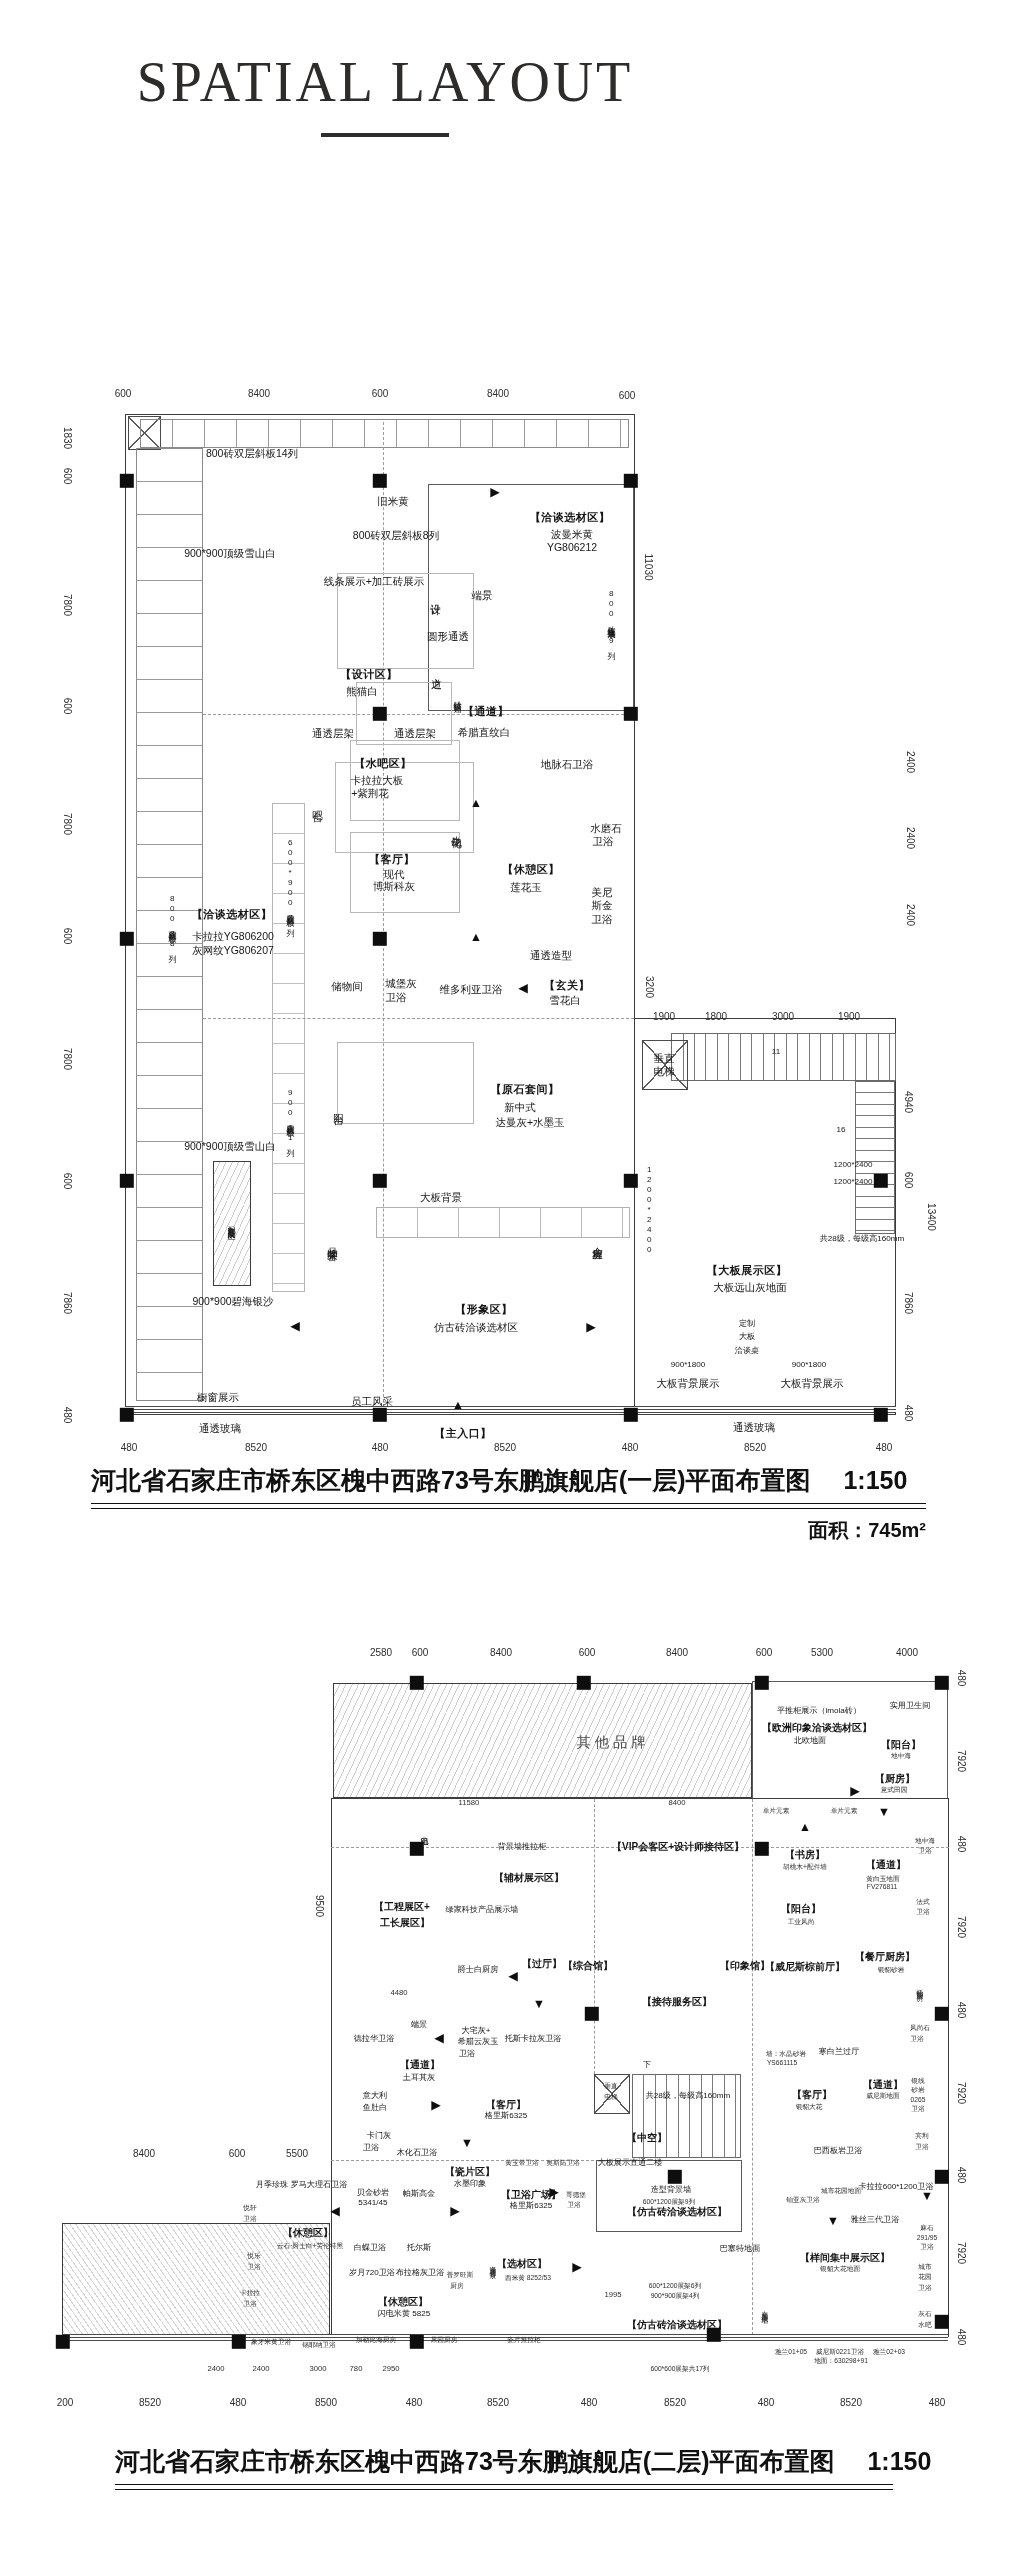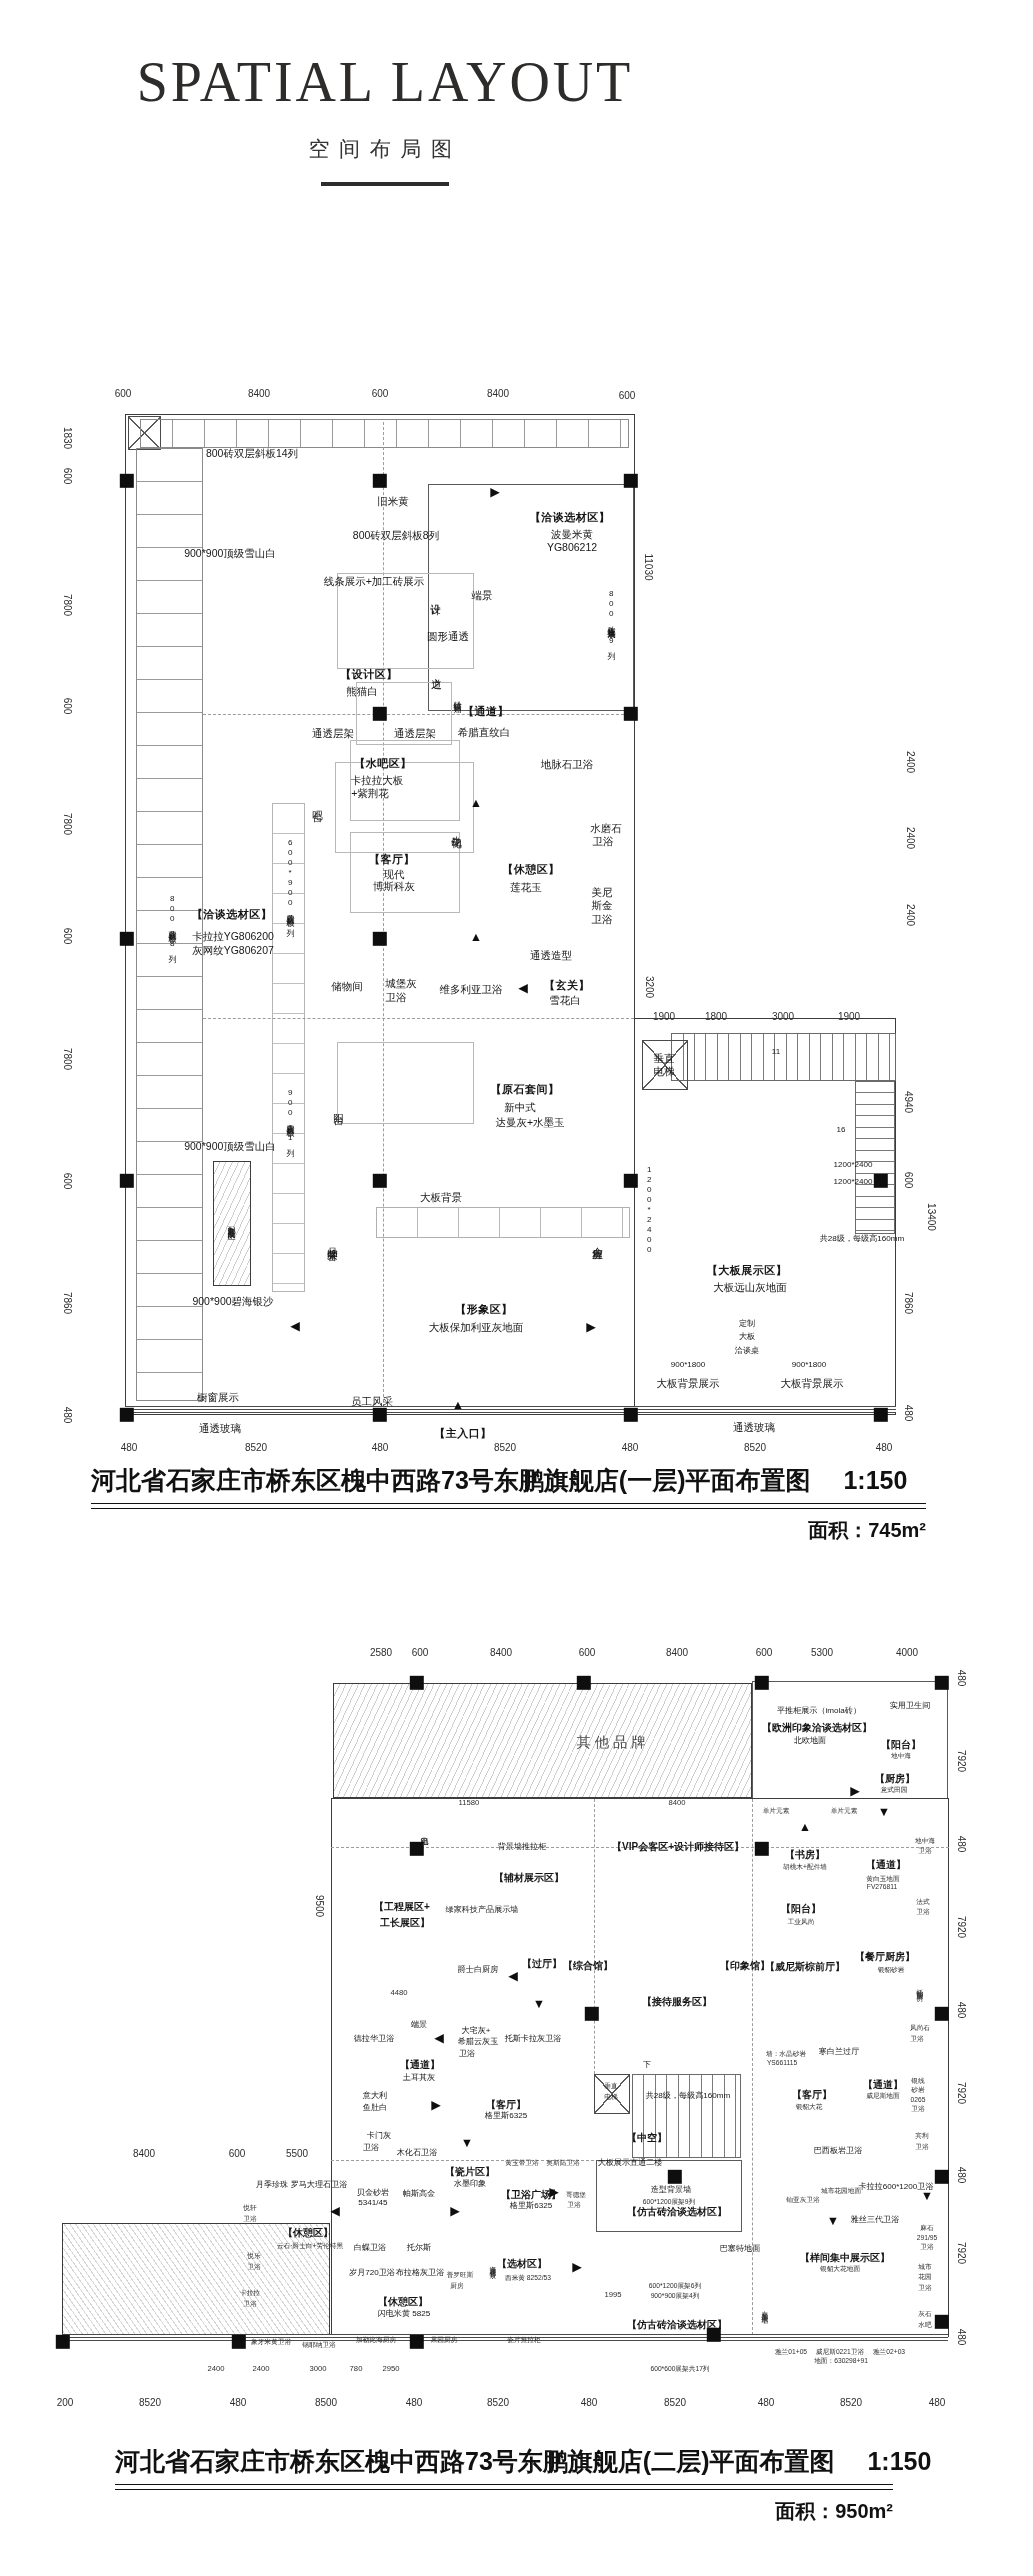--- a/index.html
+++ b/index.html
@@ -49,21 +49,20 @@
   .cap .t{font-size:25px;font-weight:700;color:#111;white-space:nowrap;}
   .cap .scale{margin-left:33px;}
   .cap .rule2{margin-top:5.7px;height:4.8px;border-top:1.9px solid #111;border-bottom:1px solid #111;}
   .cap .area{margin-top:7.7px;text-align:right;font-size:20px;font-weight:700;color:#111;}
 </style>
 </head>
 <body>
 
 <div class="hdr">
   <h1>SPATIAL LAYOUT</h1>
-  <div class="sub">空间布局图</div>
   <div class="rule"></div>
 </div>
 
 <div>
   <div class="wall abs" style="left:125px;top:414px;width:510px;height:1001px"></div>
   <div class="wall abs" style="left:634px;top:1018px;width:262px;height:397px"></div>
   <div class="abs xcross" style="left:128px;top:416px;width:33px;height:34px"></div>
   <div class="abs ladV" style="left:140px;top:419px;width:489px;height:29px"></div>
   <div class="abs ladH" style="left:136px;top:448px;width:67px;height:953px"></div>
   <div class="abs ladH lite" style="left:272px;top:803px;width:33px;height:489px"></div>
@@ -108,23 +107,20 @@
   <div class="abs xcross" style="left:594px;top:2074px;width:36px;height:40px"></div>
   <div class="wall thin abs" style="left:596px;top:2160px;width:146px;height:72px"></div>
   <div class="abs glass" style="left:62px;top:2334px;width:886px"></div>
 </div>
 
 <div class="cap" style="left:115px;top:2445px;width:778px">
   <div class="t">
     <span>河北省石家庄市桥东区槐中西路73号东鹏旗舰店(二层)平面布置图</span><span class="scale">1:150</span>
   </div>
   <div class="rule2"></div>
-  <div class="area">
-    <span>面积：</span><span>950m²</span>
-  </div>
 </div>
 
 <div id="overlay" class="abs" style="left:0;top:0;width:1034px;height:2576px">
     <div class="lbl z" style="left: 570px; top: 517px;">【洽谈选材区】</div>
     <div class="lbl z" style="left: 369px; top: 674px;">【设计区】</div>
     <div class="lbl z" style="left: 486px; top: 711px;">【通道】</div>
     <div class="lbl z" style="left: 383px; top: 763px;">【水吧区】</div>
     <div class="lbl z" style="left: 392px; top: 859px;">【客厅】</div>
     <div class="lbl z" style="left: 531px; top: 869px;">【休憩区】</div>
     <div class="lbl z" style="left: 232px; top: 914px;">【洽谈选材区】</div>
@@ -173,21 +169,21 @@
     <div class="lbl " style="left: 230px; top: 1146px;">900*900顶级雪山白</div>
     <div class="lbl " style="left: 233px; top: 1301px;">900*900碧海银沙</div>
     <div class="lbl " style="left: 750px; top: 1287px;">大板远山灰地面</div>
     <div class="lbl sm" style="left: 747px; top: 1324px;">定制</div>
     <div class="lbl sm" style="left: 747px; top: 1337px;">大板</div>
     <div class="lbl sm" style="left: 747px; top: 1351px;">洽谈桌</div>
     <div class="lbl sm" style="left: 688px; top: 1365px;">900*1800</div>
     <div class="lbl sm" style="left: 809px; top: 1365px;">900*1800</div>
     <div class="lbl " style="left: 688px; top: 1383px;">大板背景展示</div>
     <div class="lbl " style="left: 812px; top: 1383px;">大板背景展示</div>
-    <div class="lbl " style="left: 476px; top: 1327px;">大板保加利亚灰地面</div>
+    <div class="lbl " style="left: 476px; top: 1327px;">仿古砖洽谈选材区</div>
     <div class="lbl " style="left: 218px; top: 1397px;">橱窗展示</div>
     <div class="lbl " style="left: 372px; top: 1401px;">员工风采</div>
     <div class="lbl " style="left: 220px; top: 1428px;">通透玻璃</div>
     <div class="lbl " style="left: 754px; top: 1427px;">通透玻璃</div>
     <div class="lbl sm" style="left: 862px; top: 1239px;">共28级，每级高160mm</div>
     <div class="lbl sm" style="left: 853px; top: 1165px;">1200*2400</div>
     <div class="lbl sm" style="left: 853px; top: 1182px;">1200*2400</div>
     <div class="lbl sm" style="left: 776px; top: 1052px;">11</div>
     <div class="lbl sm" style="left: 841px; top: 1130px;">16</div>
     <div class="lbl v" style="left: 436px; top: 596px;">设计</div>

